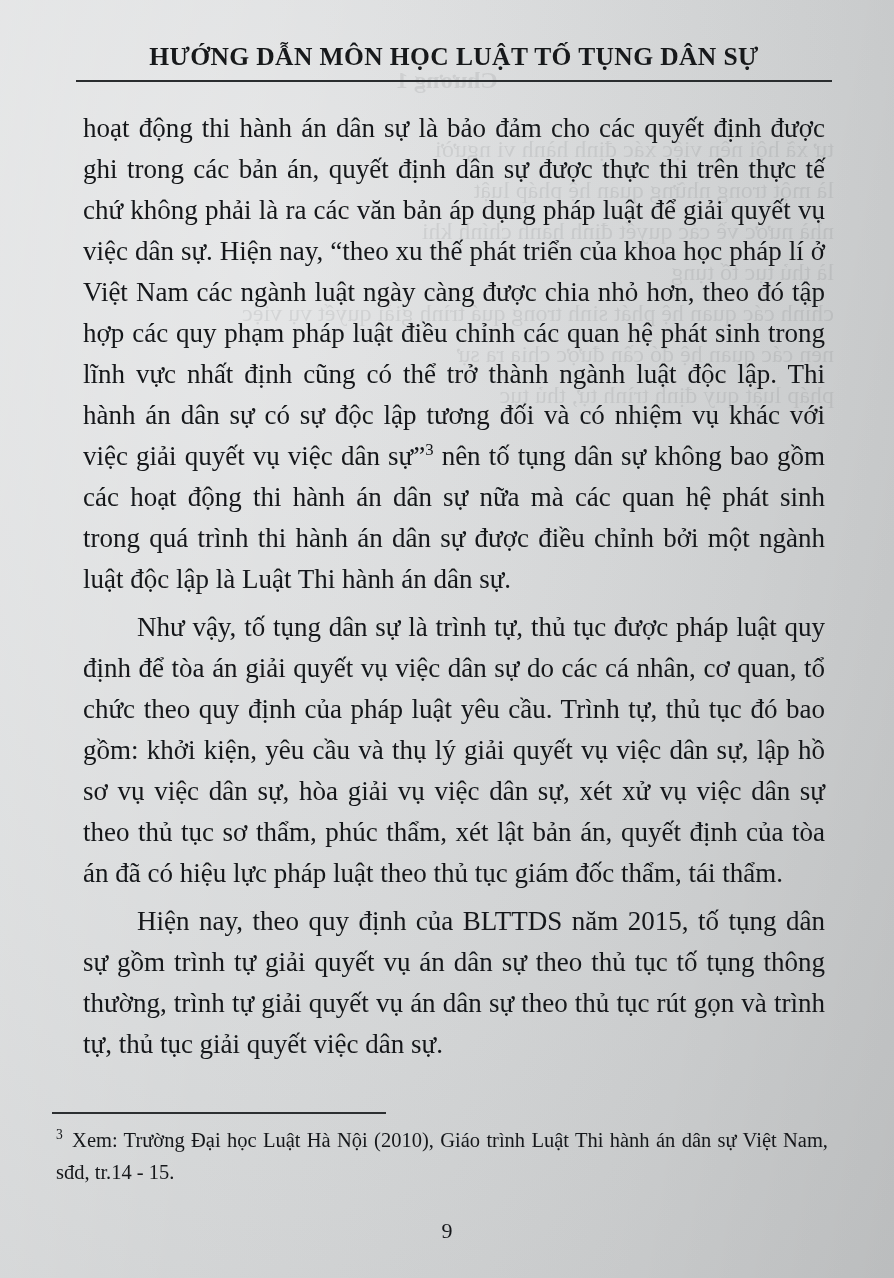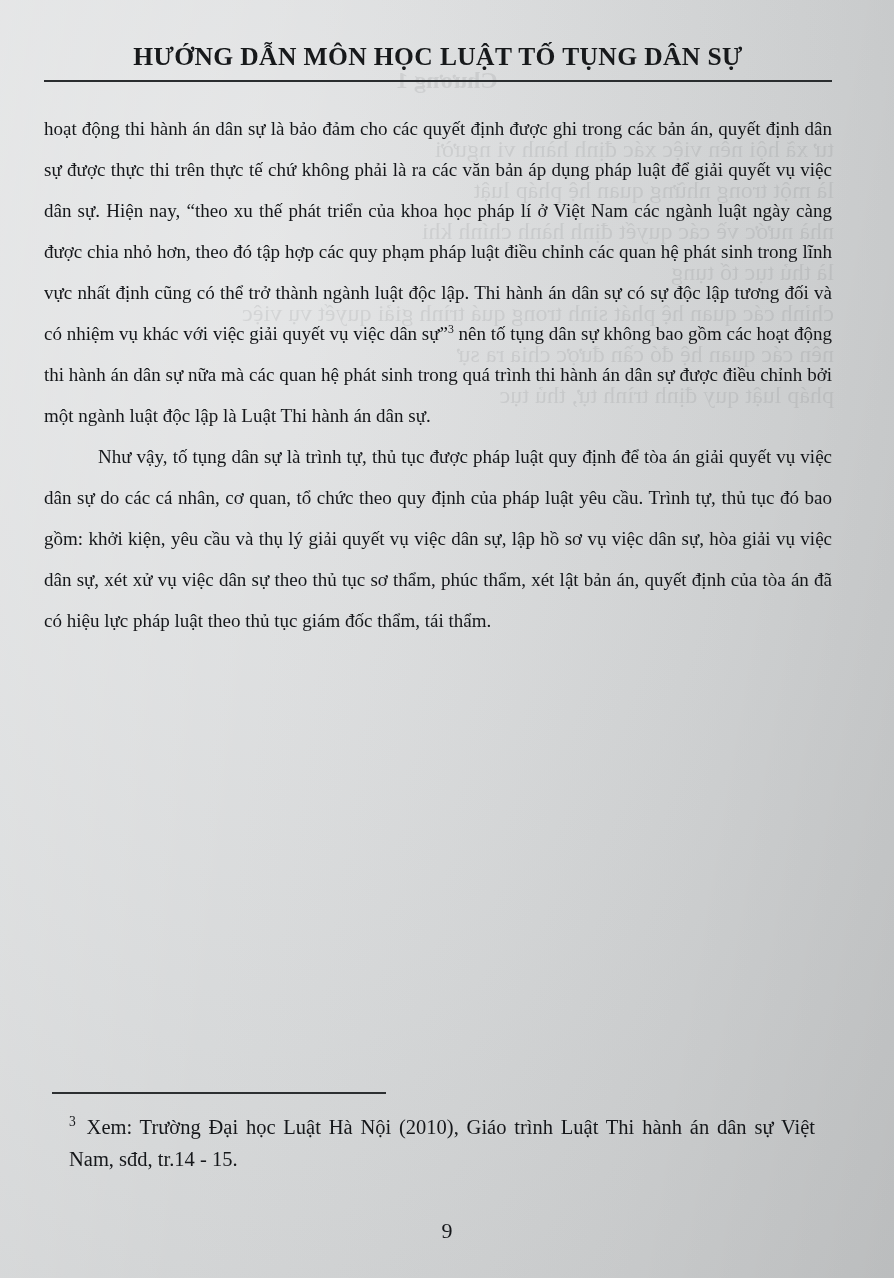--- a/index.html
+++ b/index.html
@@ -24,21 +24,21 @@
   
   .page::before {
     content: "";
     position: absolute;
     inset: 0;
     background: linear-gradient(100deg, rgba(255,255,255,0.30) 0%, rgba(255,255,255,0.05) 35%, rgba(0,0,0,0.03) 75%, rgba(0,0,0,0.07) 100%);
     pointer-events: none;
   }
   .content {
     position: relative;
-    padding: 36px 62px 0 44px;
+    padding: 36px 62px 0 76px;
     height: 100%;
     box-sizing: border-box;
   }
 
   
   .running-head {
     text-align: center;
     font-family: "Liberation Serif", serif;
     font-weight: bold;
     font-size: 25.5px;
@@ -48,26 +48,26 @@
     white-space: nowrap;
   }
   .head-rule {
     height: 2px;
     background: #2a2d2f;
     margin: 0 0 26px 0;
   }
 
   
   .para {
-    font-size: 19px;
+    font-size: 27px;
     line-height: 41px;
     color: #15171a;
     text-align: justify;
     text-justify: inter-word;
-    margin: 0;
+    margin: 7px;
     hyphens: manual;
   }
   .para + .para {
     margin-top: 0px;
   }
   .indent {
     text-indent: 54px;
   }
   .italic {
   }
@@ -88,21 +88,21 @@
     width: 334px;
     height: 1.6px;
     background: #2c2f31;
     margin-bottom: 10px;
   }
   .footnote {
     font-size: 20.5px;
     line-height: 32px;
     color: #15171a;
     text-align: justify;
-    margin: 17px;
+    margin: 4px;
   }
   .footnote sup {
     font-size: 0.66em;
     vertical-align: super;
     line-height: 0;
     margin-right: 3px;
   }
 
   
   .page-number {
@@ -151,20 +151,21 @@
 
   <div class="content">
 
     <div class="running-head">HƯỚNG DẪN MÔN HỌC LUẬT TỐ TỤNG DÂN SỰ</div>
     <div class="head-rule"></div>
 
     <p class="para"><span>hoạt động thi hành án dân sự là bảo đảm cho các quyết định được ghi trong các bản án, quyết định dân sự được thực thi trên thực tế chứ không phải là ra các văn bản áp dụng pháp luật để giải quyết vụ việc dân sự. Hiện nay, “theo xu thế phát triển của khoa học pháp lí ở Việt Nam các ngành luật ngày càng được chia nhỏ hơn, theo đó tập hợp các quy phạm pháp luật điều chỉnh các quan hệ phát sinh trong lĩnh vực nhất định cũng có thể trở thành ngành luật độc lập. Thi hành án dân sự có sự độc lập tương đối và có nhiệm vụ khác với việc giải quyết vụ việc dân sự”</span><sup class="fn">3</sup><span> nên tố tụng dân sự không bao gồm các hoạt động thi hành án dân sự nữa mà các quan hệ phát sinh trong quá trình thi hành án dân sự được điều chỉnh bởi một ngành luật độc lập là Luật Thi hành án dân sự.</span></p>
 
     <p class="para indent"><span>Như vậy, </span><span class="italic">tố tụng dân sự là trình tự, thủ tục được pháp luật quy định để tòa án giải quyết vụ việc dân sự do các cá nhân, cơ quan, tổ chức theo quy định của pháp luật yêu cầu. Trình tự, thủ tục đó bao gồm: khởi kiện, yêu cầu và thụ lý giải quyết vụ việc dân sự, lập hồ sơ vụ việc dân sự, hòa giải vụ việc dân sự, xét xử vụ việc dân sự theo thủ tục sơ thẩm, phúc thẩm, xét lật bản án, quyết định của tòa án đã có hiệu lực pháp luật theo thủ tục giám đốc thẩm, tái thẩm.</span></p>
 
+    <p class="para indent">Hiện nay, theo quy định của BLTTDS năm 2015, tố tụng dân sự gồm trình tự giải quyết vụ án dân sự theo thủ tục tố tụng thông thường, trình tự giải quyết vụ án dân sự theo thủ tục rút gọn và trình tự, thủ tục giải quyết việc dân sự.</p>
 
     <div class="footnote-area">
       <div class="footnote-rule"></div>
       <p class="footnote"><sup>3</sup><span> Xem: Trường Đại học Luật Hà Nội (2010)</span><span class="italic">, Giáo trình Luật Thi hành án dân sự Việt Nam,</span><span> sđd, tr.14 - 15.</span></p>
     </div>
 
     <div class="page-number">9</div>
 
   </div>
 </div>

